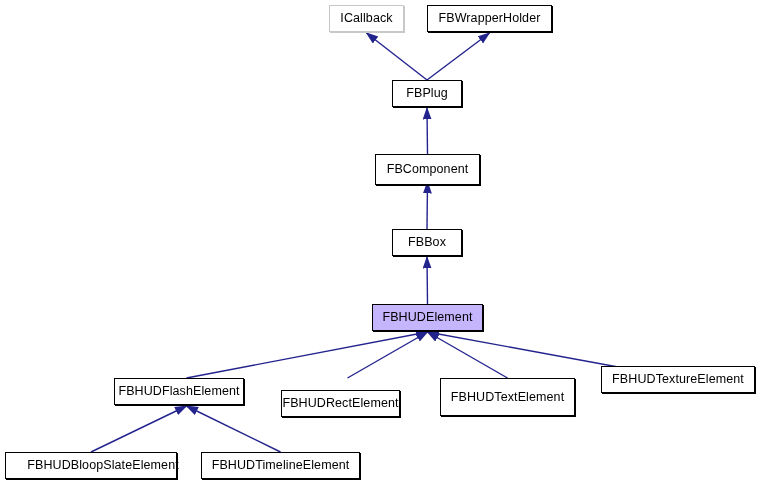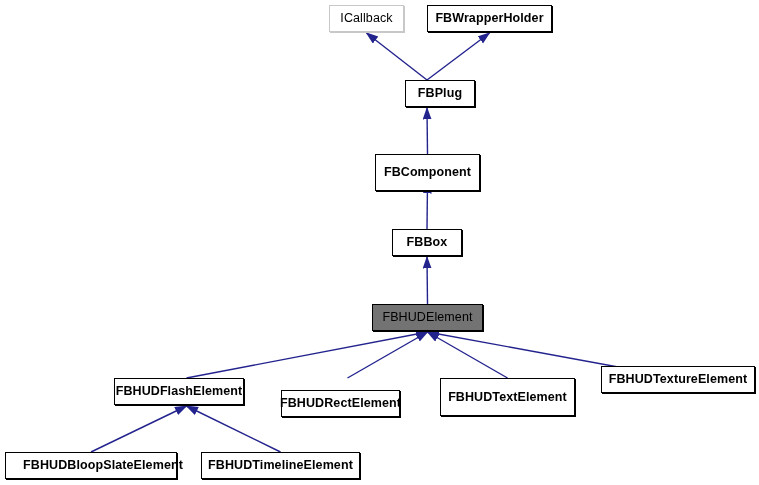--- a/index.html
+++ b/index.html
@@ -40,30 +40,29 @@
     z-index: 2;
   }
   .node .label {
     display: block;
     padding: 0 3px;
   }
   
   .node.solid {
     border-color: #000000;
     box-shadow: 1px 1px 0 0 #000000;
-    font-weight: bold;
   }
   .node.faded {
     border-color: #c8c8c8;
     box-shadow: 1px 1px 0 0 #c8c8c8;
     color: #000000;
     text-align: right;
   }
   .node.current {
-    background: #737373;
+    background: #c4b5fd;
     border-color: #000000;
     box-shadow: 1px 1px 0 0 #000000;
   }
 </style>
 </head>
 <body>
 
 <div id="diagram">
 
   <svg id="edges" viewBox="0 0 759 485" xmlns="http://www.w3.org/2000/svg">
@@ -87,24 +86,24 @@
       </g>
   </svg>
 
   <div id="node-layer">
       <div class="node faded" style="left: 329px; top: 5px; width: 75px; height: 27px;">
         <span class="label">ICallback</span>
       </div>
       <div class="node solid" style="left: 427px; top: 5px; width: 125px; height: 27px;">
         <span class="label">FBWrapperHolder</span>
       </div>
-      <div class="node solid" style="left: 392px; top: 80px; width: 70px; height: 27px; margin-left: 13px;">
+      <div class="node solid" style="left: 392px; top: 80px; width: 70px; height: 27px;">
         <span class="label">FBPlug</span>
       </div>
-      <div class="node solid" style="left: 375px; top: 154px; width: 105px; height: 37px;">
+      <div class="node solid" style="left: 375px; top: 154px; width: 105px; height: 31px;">
         <span class="label">FBComponent</span>
       </div>
       <div class="node solid" style="left: 392px; top: 229px; width: 70px; height: 27px; justify-content: center;">
         <span class="label">FBBox</span>
       </div>
       <div class="node current" style="left: 372px; top: 304px; width: 111px; height: 27px;">
         <span class="label">FBHUDElement</span>
       </div>
       <div class="node solid" style="left: 114px; top: 378px; width: 130px; height: 27px; text-align: center;">
         <span class="label">FBHUDFlashElement</span>

